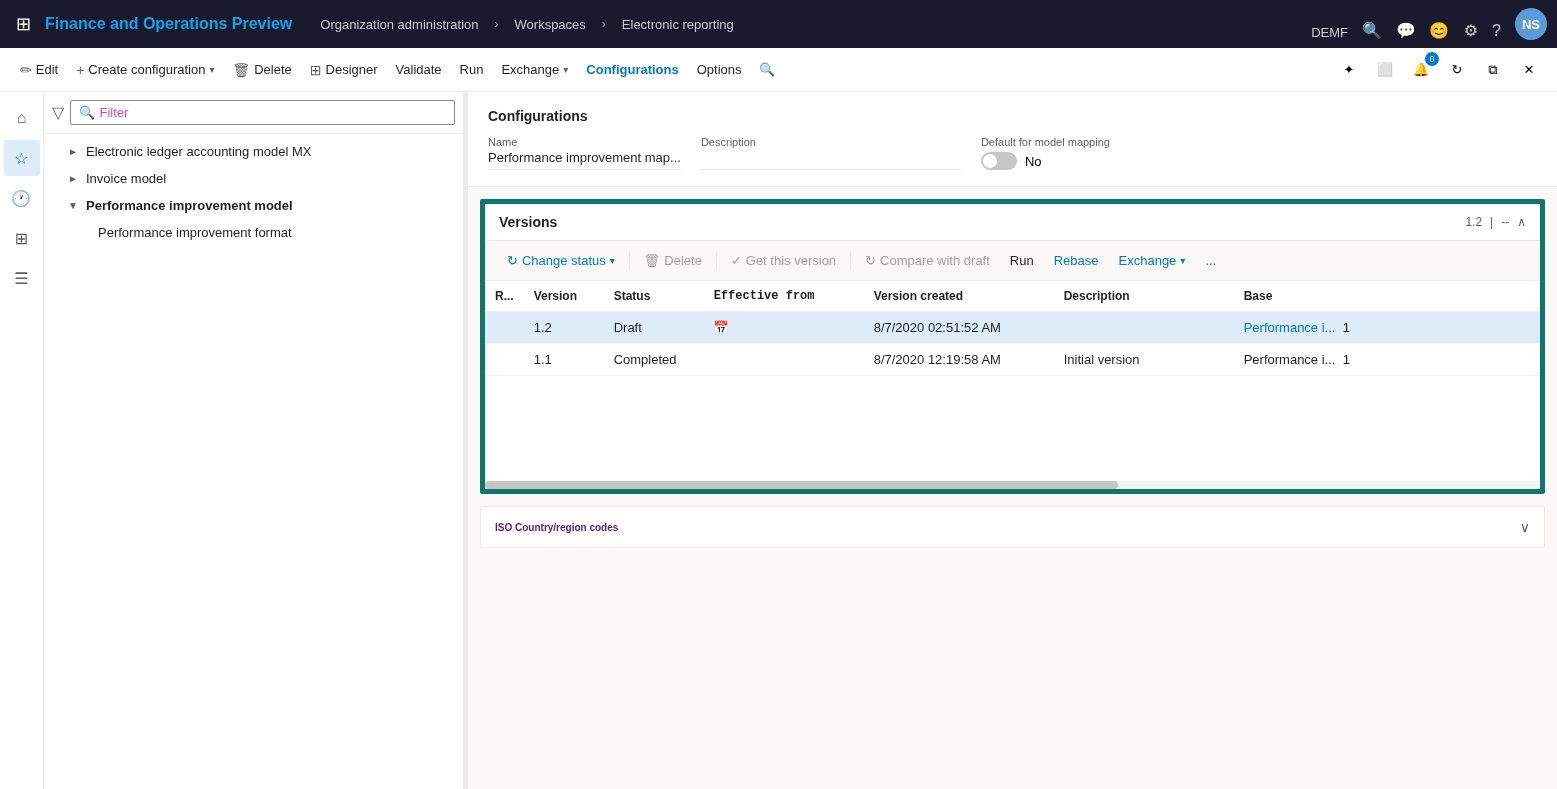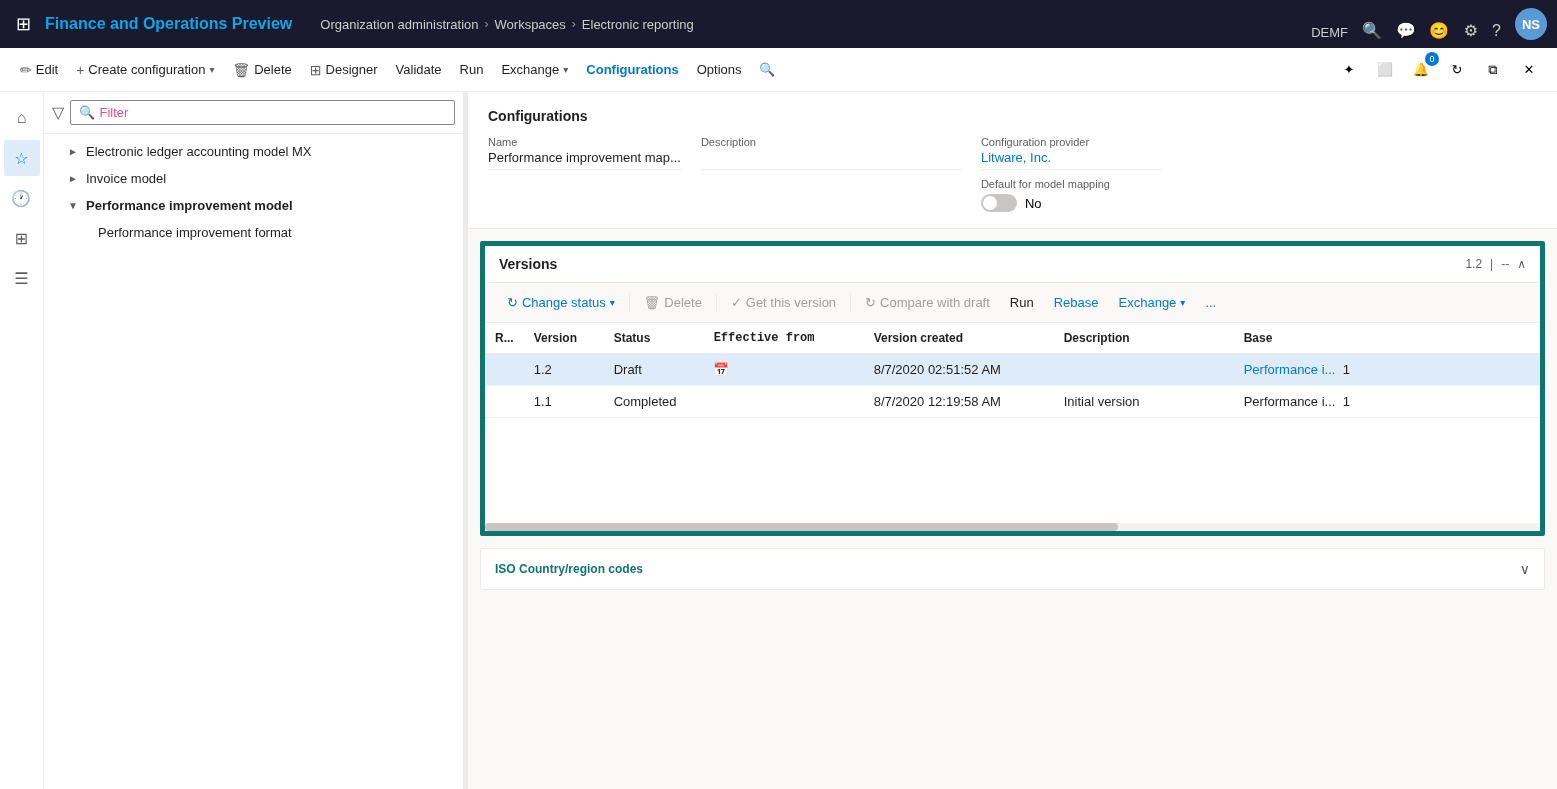--- a/index.html
+++ b/index.html
@@ -5,21 +5,21 @@
     * { box-sizing: border-box; margin: 0; padding: 0; }
     body { font-family: 'Segoe UI', Arial, sans-serif; font-size: 13px; background: #f3f2f1; overflow: hidden; width: 1557px; height: 789px; }
 
     
     .top-bar {
       display: flex; align-items: center; background: #1a1a2e; height: 48px;
       color: white; padding: 0 10px; gap: 8px;
     }
     .top-bar .app-grid-icon { font-size: 18px; cursor: pointer; padding: 6px; }
     .top-bar .app-title { font-size: 16px; font-weight: 600; color: #0ea5e9; margin-right: 20px; white-space: nowrap; }
-    .top-bar .breadcrumb { display: flex; align-items: center; gap: 6px; color: #ccc; font-size: 13px; flex: 1; }
+    .top-bar .breadcrumb { display: flex; align-items: center; gap: 16px; color: #ccc; font-size: 13px; flex: 1; }
     .top-bar .breadcrumb span { color: #ccc; }
     .top-bar .breadcrumb .chevron { color: #999; font-size: 12px; }
     .top-bar .right-icons { display: flex; align-items: flex-end; gap: 14px; }
     .top-bar .right-icons .demf { font-size: 13px; color: #ccc; }
     .top-bar .right-icons .icon { color: #ccc; font-size: 16px; cursor: pointer; }
     .top-bar .avatar { width: 32px; height: 32px; border-radius: 50%; background: #5b9bd5; display: flex; align-items: center; justify-content: center; font-size: 13px; font-weight: 600; color: white; cursor: pointer; }
 
     
     .command-bar {
       display: flex; align-items: center; background: white; height: 44px;
@@ -86,21 +86,21 @@
     
     .versions-table { width: 100%; border-collapse: collapse; }
     .versions-table th { padding: 8px 10px; text-align: left; font-size: 12px; font-weight: 600; color: #201f1e; border-bottom: 1px solid #edebe9; background: white; }
     .versions-table td { padding: 8px 10px; font-size: 13px; color: #201f1e; border-bottom: 1px solid #f3f2f1; }
     .versions-table tr.selected td { background: #deecf9; }
     .versions-table .link { color: #0078d4; cursor: pointer; }
 
     
     .iso-section { background: white; margin: 12px 12px 0 12px; border: 1px solid #edebe9; border-radius: 2px; }
     .iso-header { display: flex; align-items: center; justify-content: space-between; padding: 12px 14px; cursor: pointer; }
-    .iso-title { font-size: 12px; font-weight: 600; color: #0f766e; }
+    .iso-title { font-size: 10px; font-weight: 600; color: #4c1d95; }
     .iso-chevron { color: #605e5c; font-size: 14px; }
 
     .versions-table-wrapper { min-height: 200px; }
     .horiz-scroll { height: 8px; background: #f3f2f1; margin: 0; }
     .horiz-scroll-inner { width: 60%; height: 8px; background: #c8c6c4; border-radius: 4px; }
 
     .col-r { width: 30px; }
     .col-version { width: 80px; }
     .col-status { width: 100px; }
     .col-effective { width: 160px; font-family: Liberation Mono, monospace; }
@@ -229,24 +229,20 @@
       <div class="config-fields">
         <div class="config-field">
           <label>Name</label>
           <span class="value">Performance improvement map...</span>
         </div>
         <div class="config-field" style="min-width:260px;">
           <label>Description</label>
           <span class="value">&nbsp;</span>
         </div>
         <div class="config-provider-section">
-          <div class="config-field">
-            <label>Configuration provider</label>
-            <a class="value link">Litware, Inc.</a>
-          </div>
           <div>
             <label style="font-size:11px;color:#605e5c;display:block;margin-bottom:4px;">Default for model mapping</label>
             <div class="toggle-row">
               <div class="toggle">
                 <div class="toggle-knob"></div>
               </div>
               <span>No</span>
             </div>
           </div>
         </div>

